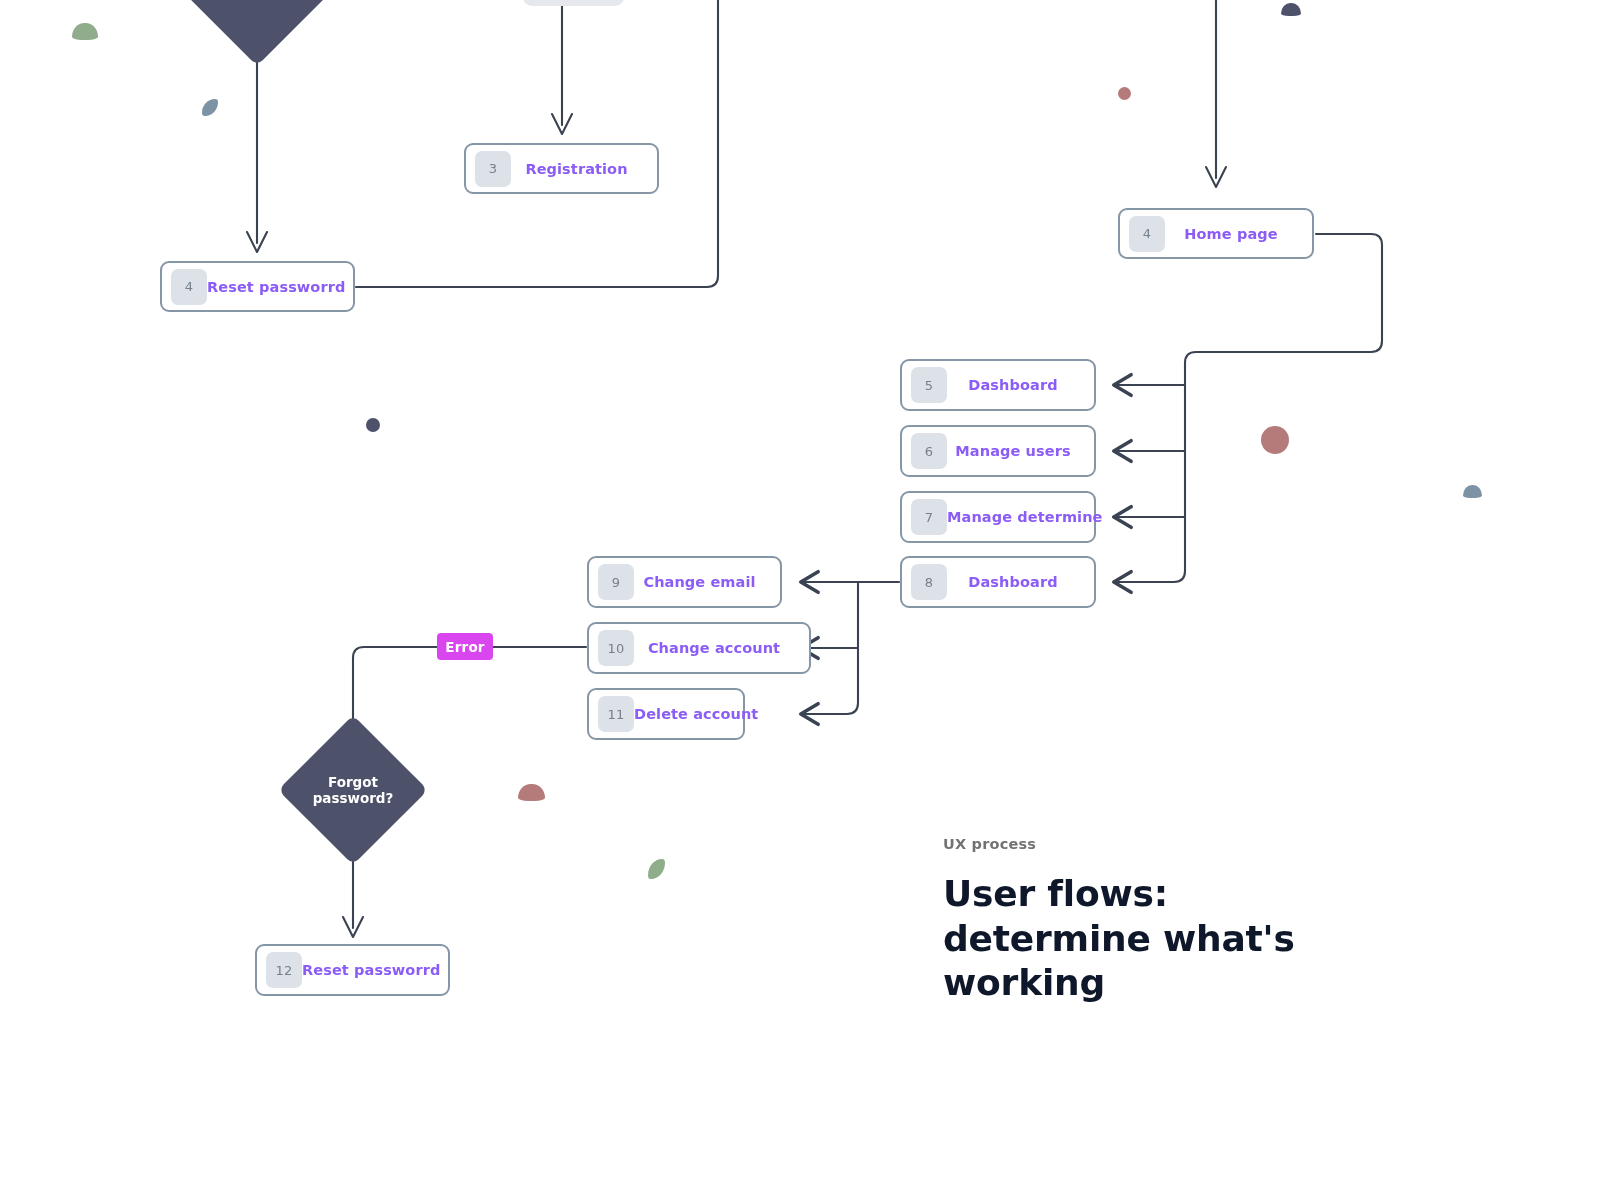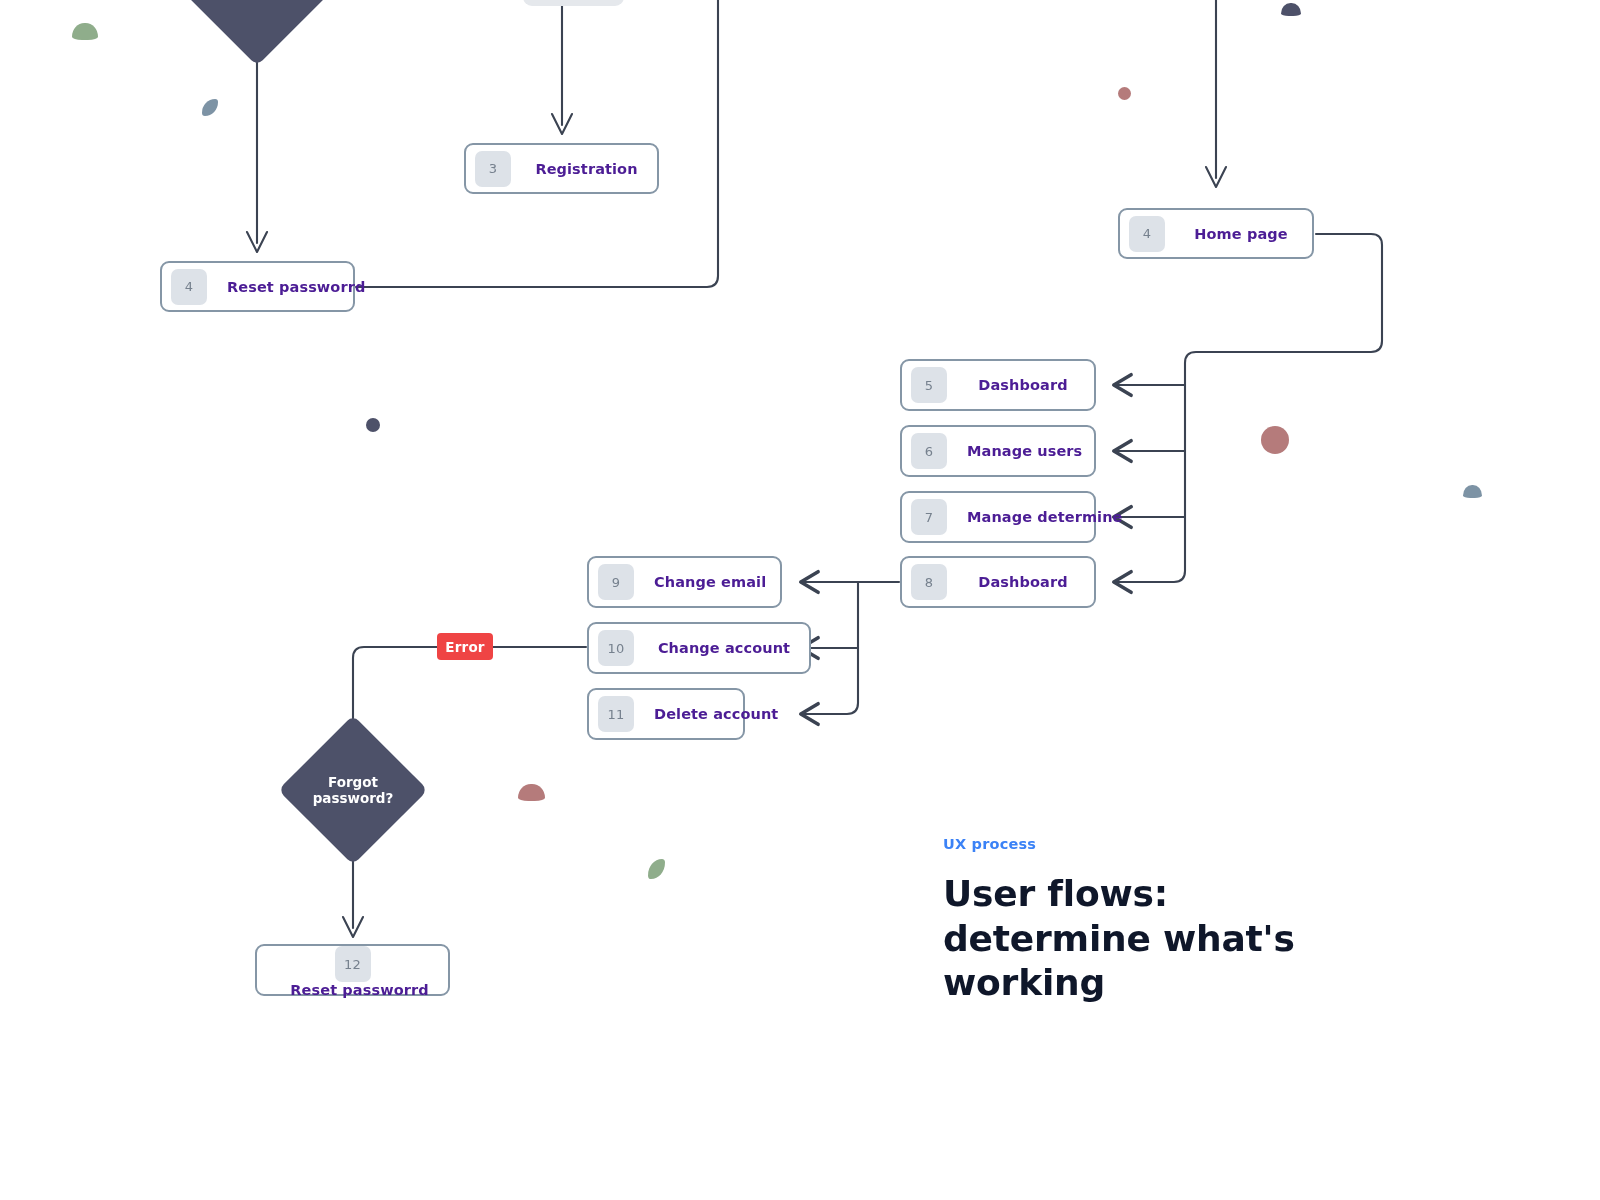--- a/index.html
+++ b/index.html
@@ -46,27 +46,26 @@
     color: #76818e;
     font-size: 13px;
     display: flex;
     align-items: center;
     justify-content: center;
     letter-spacing: .2px;
   }
   .node .label {
     flex: 1 1 auto;
     text-align: center;
-    color: #4c1d95;
+    color: #8b5cf6;
     font-size: 14.5px;
     font-weight: 700;
     letter-spacing: .1px;
     padding-right: 6px;
     white-space: nowrap;
-    padding-left: 20px;
   }
 
   
   .diamond {
     position: absolute;
     background: #4d5169;
     transform: rotate(45deg);
     border-radius: 8px;
   }
   .diamond > .dtext {
@@ -78,21 +77,21 @@
     font-size: 13.5px;
     font-weight: 700;
     line-height: 1.2;
     text-align: center;
     white-space: nowrap;
   }
 
   
   .badge {
     position: absolute;
-    background: #ef4444;
+    background: #d946ef;
     border-radius: 4px;
     color: #ffffff;
     font-size: 13.5px;
     font-weight: 700;
     display: flex;
     align-items: center;
     justify-content: center;
     letter-spacing: .2px;
   }
 
@@ -105,21 +104,21 @@
 
   
   .blob { position: absolute; }
   .blob-circle { border-radius: 50%; }
   .blob-dome  { border-radius: 50% 50% 40% 40% / 85% 85% 20% 20%; }
   .blob-leaf  { border-radius: 82% 18% 82% 18% / 82% 18% 82% 18%; }
 
   
   .caption { position: absolute; }
   .kicker {
-    color: #3b82f6;
+    color: #737373;
     font-size: 14.5px;
     font-weight: 600;
     letter-spacing: .2px;
     margin: 0 0 20px 0;
   }
   .headline {
     color: #0f172a;
     font-size: 36px;
     font-weight: 700;
     line-height: 1.24;
@@ -239,21 +238,21 @@
   <div class="node" style="left:587px;top:622px;width:224px;height:52px;">
     <span class="chip">10</span>
     <span class="label">Change account</span>
   </div>
 
   <div class="node" style="left:587px;top:688px;width:158px;height:52px;">
     <span class="chip">11</span>
     <span class="label">Delete account</span>
   </div>
 
-  <div class="node" style="left:255px;top:944px;width:195px;height:52px;flex-direction:column;">
+  <div class="node" style="left:255px;top:944px;width:195px;height:52px;">
     <span class="chip">12</span>
     <span class="label">Reset passworrd</span>
   </div>
 
   <div class="badge" style="left:437px;top:633px;width:56px;height:27px;">
     <span>Error</span>
   </div>
 
   <div class="caption" style="left:943px;top:836px;">
     <p class="kicker">UX process</p>

